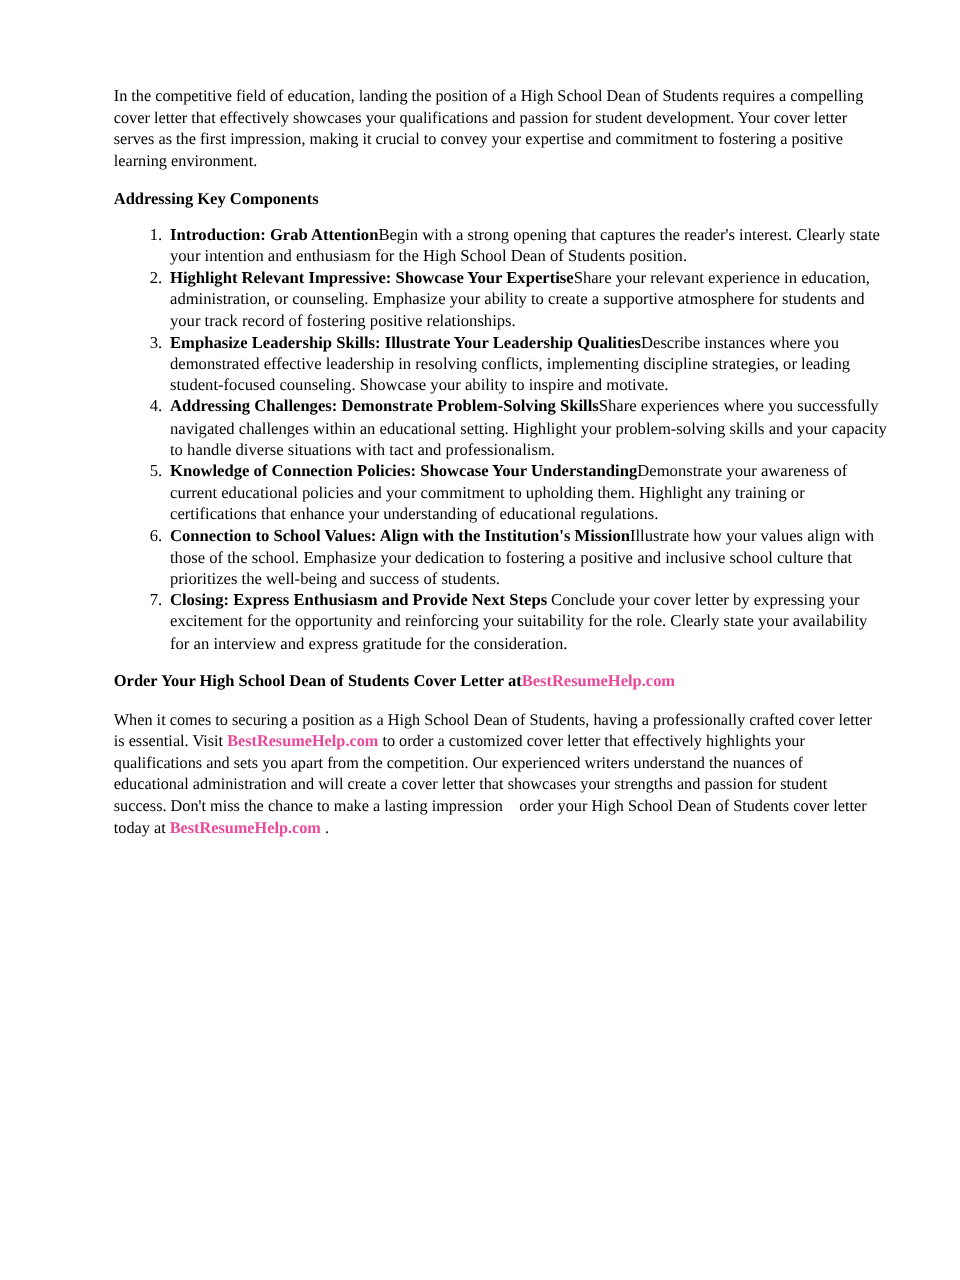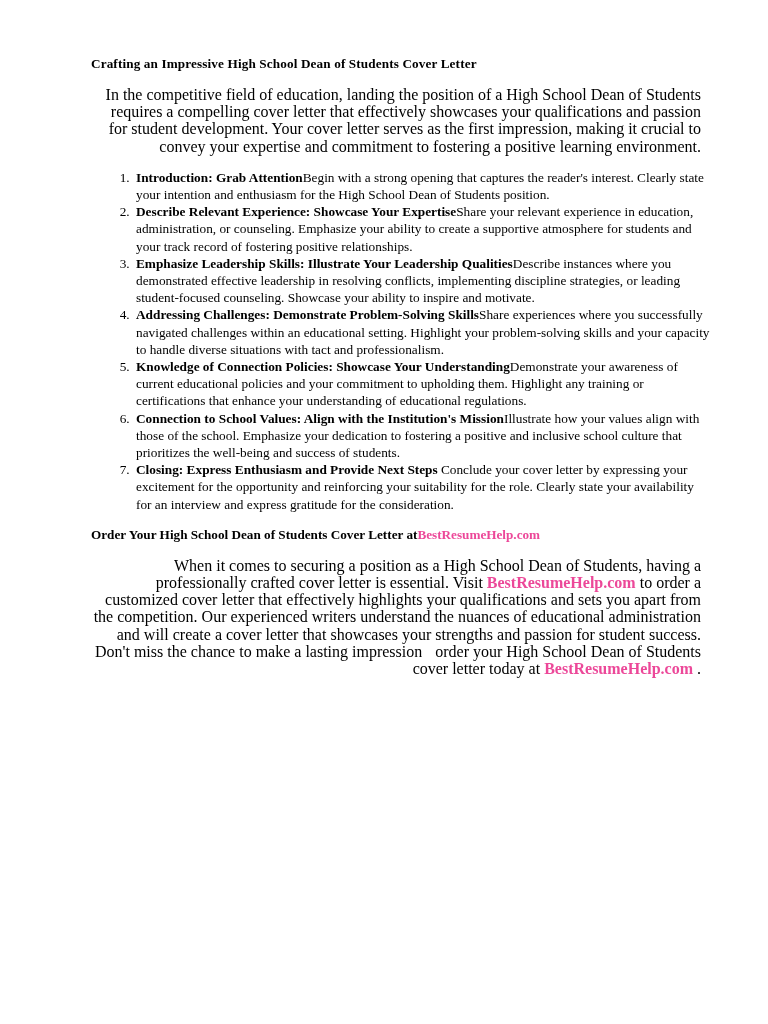--- a/index.html
+++ b/index.html
@@ -23,24 +23,24 @@
     padding: 56px 58px 0 91px;
   }
   .doc-title {
     font-size: 13.2px;
     font-weight: bold;
     line-height: 16px;
     margin: 0 0 14px 0;
     letter-spacing: 0.01em;
   }
   p.body-para {
-    font-size: 16px;
+    font-size: 13px;
     line-height: 17.2px;
-    margin: 0 0 14px 0;
-    text-align: right;
+    margin: 12px 0 14px 0;
+    text-align: left;
     max-width: 610px;
   }
   h2.section-heading {
     font-size: 13.2px;
     font-weight: bold;
     line-height: 16px;
     margin: 0 0 12px 0;
   }
   ol.components-list {
     margin: 0 0 14px 0;
@@ -80,28 +80,28 @@
   .sp {
     display: inline-block;
     width: 3.2px;
   }
 </style>
 </head>
 <body>
 
 <div class="page">
 
-  <div class="doc-title">Crafting an Impressive High School Dean of Students Cover Letter</div>
 
   <p class="body-para">In the competitive field of education, landing the position of a High School Dean of Students requires a compelling cover letter that effectively showcases your qualifications and passion for student development. Your cover letter serves as the first impression, making it crucial to convey your expertise and commitment to fostering a positive learning environment.</p>
 
+  <h2 class="section-heading">Addressing Key Components</h2>
 
   <ol class="components-list">
     <li><span class="lead">Introduction: Grab Attention</span><span>Begin with a strong opening that captures the reader's interest. Clearly state your intention and enthusiasm for the High School Dean of Students position.</span></li>
-    <li><span class="lead">Describe Relevant Experience: Showcase Your Expertise</span><span>Share your relevant experience in education, administration, or counseling. Emphasize your ability to create a supportive atmosphere for students and your track record of fostering positive relationships.</span></li>
+    <li><span class="lead">Highlight Relevant Impressive: Showcase Your Expertise</span><span>Share your relevant experience in education, administration, or counseling. Emphasize your ability to create a supportive atmosphere for students and your track record of fostering positive relationships.</span></li>
     <li><span class="lead">Emphasize Leadership Skills: Illustrate Your Leadership Qualities</span><span>Describe instances where you demonstrated effective leadership in resolving conflicts, implementing discipline strategies, or leading student-focused counseling. Showcase your ability to inspire and motivate.</span></li>
     <li><span class="lead">Addressing Challenges: Demonstrate Problem-Solving Skills</span><span>Share experiences where you successfully navigated challenges within an educational setting. Highlight your problem-solving skills and your capacity to handle diverse situations with tact and professionalism.</span></li>
     <li><span class="lead">Knowledge of Connection Policies: Showcase Your Understanding</span><span>Demonstrate your awareness of current educational policies and your commitment to upholding them. Highlight any training or certifications that enhance your understanding of educational regulations.</span></li>
     <li><span class="lead">Connection to School Values: Align with the Institution's Mission</span><span>Illustrate how your values align with those of the school. Emphasize your dedication to fostering a positive and inclusive school culture that prioritizes the well-being and success of students.</span></li>
     <li><span class="lead">Closing: Express Enthusiasm and Provide Next Steps</span><span class="sp"></span><span>Conclude your cover letter by expressing your excitement for the opportunity and reinforcing your suitability for the role. Clearly state your availability for an interview and express gratitude for the consideration.</span></li>
   </ol>
 
   <h2 class="offer-heading"><span>Order Your High School Dean of Students Cover Letter at</span><a class="link" href="#">BestResumeHelp.com</a></h2>
 
   <p class="body-para"><span>When it comes to securing a position as a High School Dean of Students, having a professionally crafted cover letter is essential. Visit</span> <a class="link" href="#">BestResumeHelp.com</a> <span>to order a customized cover letter that effectively highlights your qualifications and sets you apart from the competition. Our experienced writers understand the nuances of educational administration and will create a cover letter that showcases your strengths and passion for student success. Don't miss the chance to make a lasting impression</span><span class="gap-dash"></span><span>order your High School Dean of Students cover letter today at</span> <a class="link" href="#">BestResumeHelp.com</a> <span>.</span></p>

